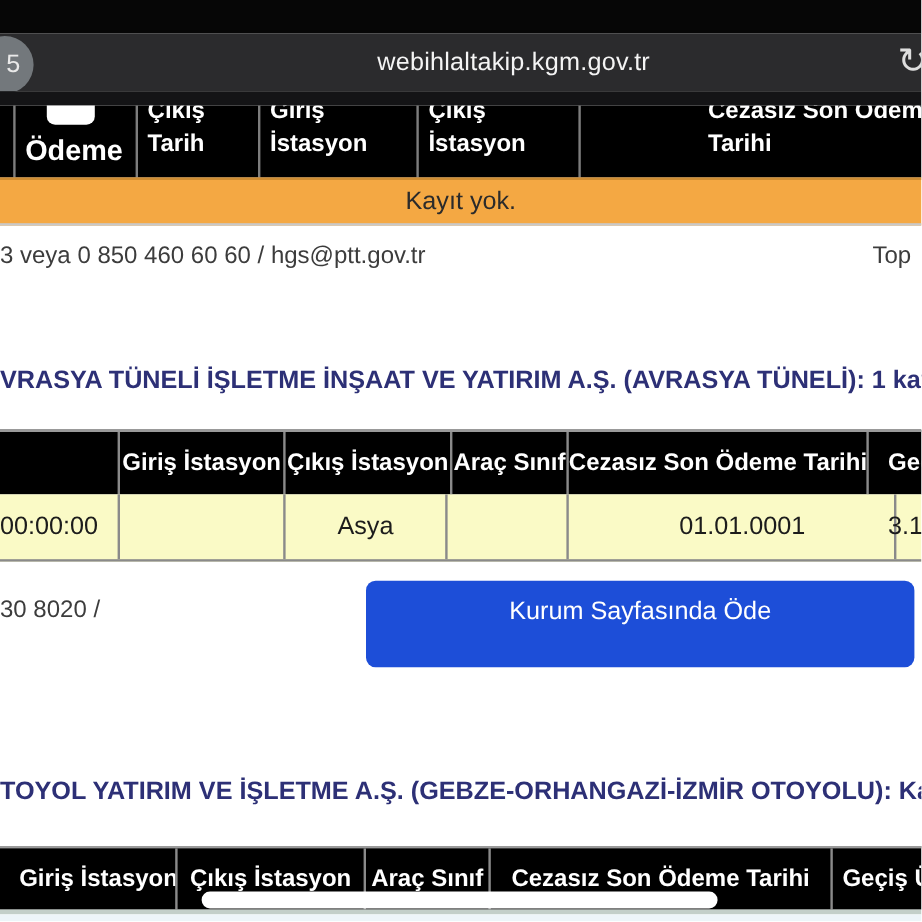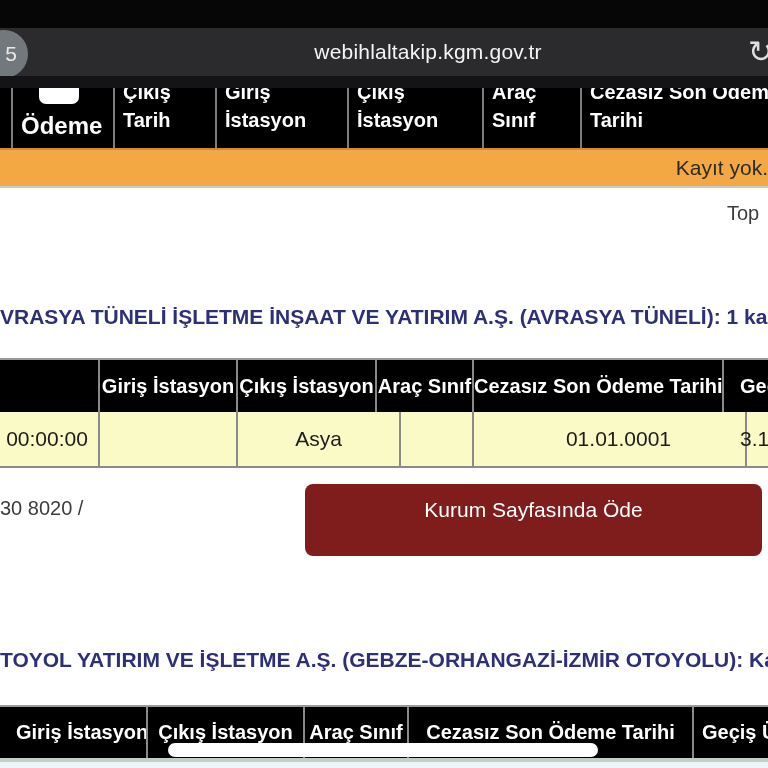--- a/index.html
+++ b/index.html
@@ -27,48 +27,48 @@
   .t1-header{position:absolute;left:0;top:88px;width:768px;height:60px;background:#000;}
   .t1col{position:absolute;top:0;height:76px;overflow:hidden;border-right:2px solid #7d7d7d;box-sizing:border-box;}
   .t1col:last-child{border-right:none;}
   .t1txt{margin-top:-10px;padding-left:8px;color:#fff;font-size:20px;font-weight:700;line-height:28px;white-space:nowrap;}
   .t1-checkbox{position:absolute;left:26px;top:-10px;width:40px;height:26px;background:#fff;border-radius:7px;}
   .t1-odeme-label{position:absolute;left:8px;top:24px;color:#fff;font-size:24px;font-weight:700;}
 
   .empty-row{
     position:absolute;left:0;top:148px;width:768px;height:40px;background:#f4a843;
     border-top:2px solid #cf8d33;border-bottom:2px solid #c9c9c9;box-sizing:border-box;
-    text-align:right;line-height:36px;font-size:21px;font-weight:500;color:#2b2b2b;
+    text-align:center;line-height:36px;font-size:21px;font-weight:500;color:#2b2b2b;
   }
 
   .contact-line{position:absolute;left:0;top:202px;width:768px;height:28px;font-size:20px;color:#3c3c3c;}
   .contact-left{position:absolute;left:0;top:0;white-space:nowrap;}
   .contact-right{position:absolute;left:727px;top:0;white-space:nowrap;}
 
   .section-title{
     position:absolute;left:0;width:1200px;white-space:nowrap;
     color:#2d3076;font-size:21px;font-weight:700;
   }
   .title-1{top:305px;}
   .title-2{top:648px;}
 
   
   .t2-header{position:absolute;left:0;top:358px;width:768px;height:54px;background:#000;border-top:2px solid #9a9a9a;box-sizing:border-box;}
   .t2col{position:absolute;top:0;height:52px;line-height:52px;overflow:hidden;border-right:2px solid #8a8a8a;
          box-sizing:border-box;color:#fff;font-size:20px;font-weight:700;text-align:center;white-space:nowrap;}
   .t2-row{position:absolute;left:0;top:412px;width:768px;height:56px;background:#fafac6;border-bottom:2px solid #8a8a8a;box-sizing:border-box;}
   .t2cell{position:absolute;top:0;height:54px;line-height:54px;overflow:hidden;border-right:2px solid #8a8a8a;
           box-sizing:border-box;color:#1c1c1c;font-size:21px;white-space:nowrap;}
-  .cell-right{text-align:center;padding-right:4px;}
+  .cell-right{text-align:left;padding-right:4px;}
   .cell-center{text-align:center;}
   .cell-left{text-align:left;padding-left:16px;}
 
   .contact-line2{position:absolute;left:0;top:497px;font-size:20px;color:#3c3c3c;white-space:nowrap;}
   .pay-button{
-    position:absolute;left:305px;top:484px;width:457px;height:72px;background:#7f1d1d;border-radius:8px;
+    position:absolute;left:305px;top:484px;width:457px;height:72px;background:#1d4ed8;border-radius:8px;
     color:#fff;font-size:21px;text-align:center;padding-top:14px;box-sizing:border-box;cursor:pointer;
   }
 
   
   .t3-header{position:absolute;left:0;top:705px;width:768px;height:53px;background:#000;border-top:2px solid #9a9a9a;box-sizing:border-box;}
   .t3col{position:absolute;top:0;height:51px;line-height:51px;overflow:hidden;border-right:2px solid #8a8a8a;
          box-sizing:border-box;color:#fff;font-size:20px;font-weight:700;text-align:center;white-space:nowrap;}
   .scroll-thumb{position:absolute;left:168px;top:743px;width:430px;height:14px;border-radius:8px;background:#fff;}
   .sage-line{position:absolute;left:0;top:758px;width:768px;height:4px;background:#c3cfc9;}
   .pale-strip{position:absolute;left:0;top:762px;width:768px;height:6px;background:#edf5f9;}
@@ -97,51 +97,48 @@
       <span>Tarih</span></div>
     </div>
     <div class="t1col" style="left:217px;width:132px;">
       <div class="t1txt"><span>Giriş</span><br>
       <span>İstasyon</span></div>
     </div>
     <div class="t1col" style="left:349px;width:135px;">
       <div class="t1txt"><span>Çıkış</span><br>
       <span>İstasyon</span></div>
     </div>
-    <div class="t1col" style="left:484px;width:98px;">
-      <div class="t1txt"><span>Araç</span><br>
-      <span>Sınıf</span></div>
-    </div>
     <div class="t1col" style="left:582px;width:186px;">
       <div class="t1txt"><span>Cezasız Son Ödeme</span><br>
       <span>Tarihi</span></div>
     </div>
   </div>
 
   <div class="empty-row">Kayıt yok.</div>
 
   <div class="contact-line">
+    <span class="contact-left">3 veya 0 850 460 60 60 / hgs@ptt.gov.tr</span>
     <span class="contact-right">Top</span>
   </div>
 
   <div class="section-title title-1">VRASYA TÜNELİ İŞLETME İNŞAAT VE YATIRIM A.Ş. (AVRASYA TÜNELİ): 1 kayıt</div>
 
   <div class="t2-header">
     <div class="t2col" style="left:0;width:100px;"></div>
     <div class="t2col" style="left:100px;width:138px;">Giriş İstasyon</div>
     <div class="t2col" style="left:238px;width:139px;">Çıkış İstasyon</div>
     <div class="t2col" style="left:377px;width:97px;">Araç Sınıf</div>
     <div class="t2col" style="left:474px;width:250px;">Cezasız Son Ödeme Tarihi</div>
     <div class="t2col cell-left" style="left:724px;width:44px;border-right:none;">Geç</div>
   </div>
 
   <div class="t2-row">
     <div class="t2cell cell-right" style="left:0;width:100px;">00:00:00</div>
     <div class="t2cell" style="left:100px;width:138px;"></div>
-    <div class="t2cell cell-center" style="left:238px;width:163px;">Asya</div>
+    <div class="t2cell cell-center" style="left:238px;width:135px;">Asya</div>
     <div class="t2cell" style="left:377px;width:97px;"></div>
     <div class="t2cell cell-center" style="left:492px;width:255px;">01.01.0001</div>
     <div class="t2cell cell-left" style="left:724px;width:44px;border-right:none;">3.12</div>
   </div>
 
   <div class="contact-line2">30 8020 /</div>
 
   <div class="pay-button">Kurum Sayfasında Öde</div>
 
   <div class="section-title title-2">TOYOL YATIRIM VE İŞLETME A.Ş. (GEBZE-ORHANGAZİ-İZMİR OTOYOLU): Kayıt yok</div>

